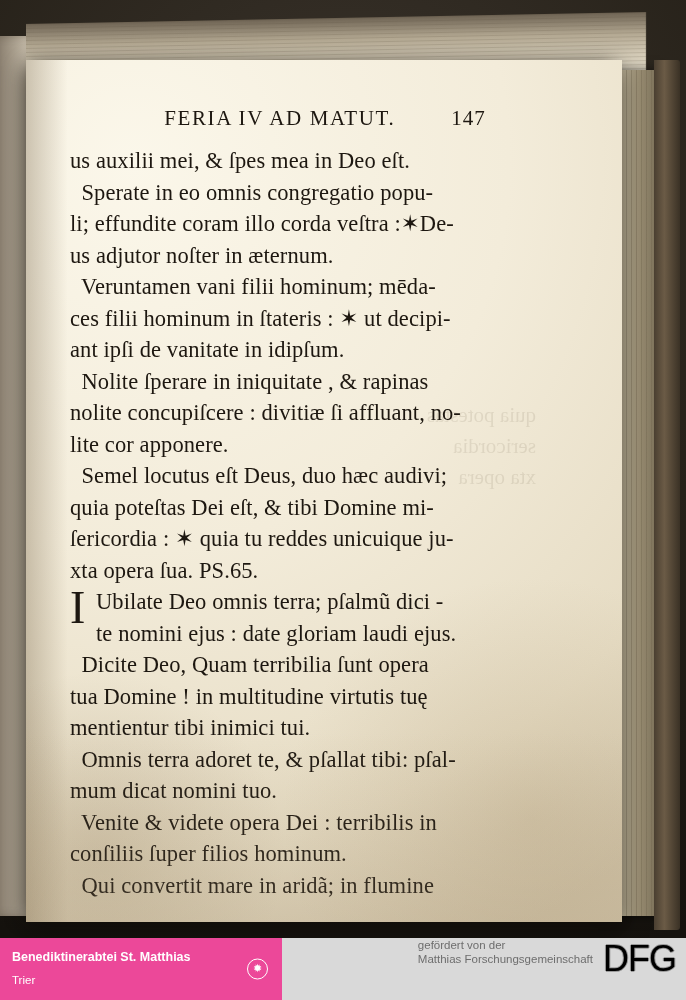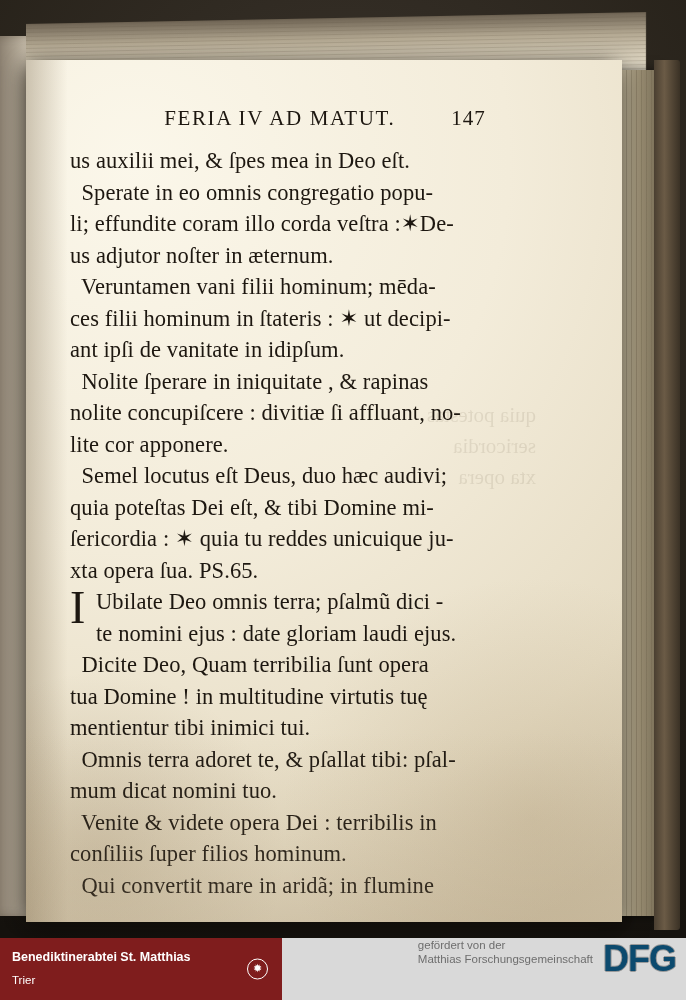--- a/index.html
+++ b/index.html
@@ -193,21 +193,21 @@
     left: 0;
     bottom: 0;
     width: 686px;
     height: 62px;
     background: #d9d9d9;
     display: flex;
     align-items: stretch;
   }
   .footer-left {
     width: 258px;
-    background: #7f1d1d;
+    background: #ec4899;
     color: #ffffff;
     display: flex;
     flex-direction: column;
     justify-content: center;
     padding: 0 12px;
     position: relative;
     font-family: "Liberation Sans", sans-serif;
   }
   .footer-left .l1 { font-size: 12.5px; font-weight: bold; line-height: 15px; }
   .footer-left .l2 { font-size: 11.5px; line-height: 15px; margin-top: 8px; }
@@ -236,24 +236,24 @@
   }
   .funder-text {
     text-align: left;
     font-family: "Liberation Sans", sans-serif;
     color: #6e6e6e;
     font-size: 11.5px;
     line-height: 14px;
   }
   .dfg-logo {
     font-family: "Liberation Sans", sans-serif;
-    font-weight: bold;
+    font-weight: normal;
     font-size: 36px;
     letter-spacing: -1px;
-    color: #0c4a6e;
+    color: #000000;
     -webkit-text-stroke: 0px;
     text-shadow:
       -1px 0 #9a9a9a, 1px 0 #9a9a9a, 0 -1px #9a9a9a, 0 1px #9a9a9a;
   }
 </style>
 </head>
 <body>
 
 <div id="page">
   <div class="backdrop"></div>

